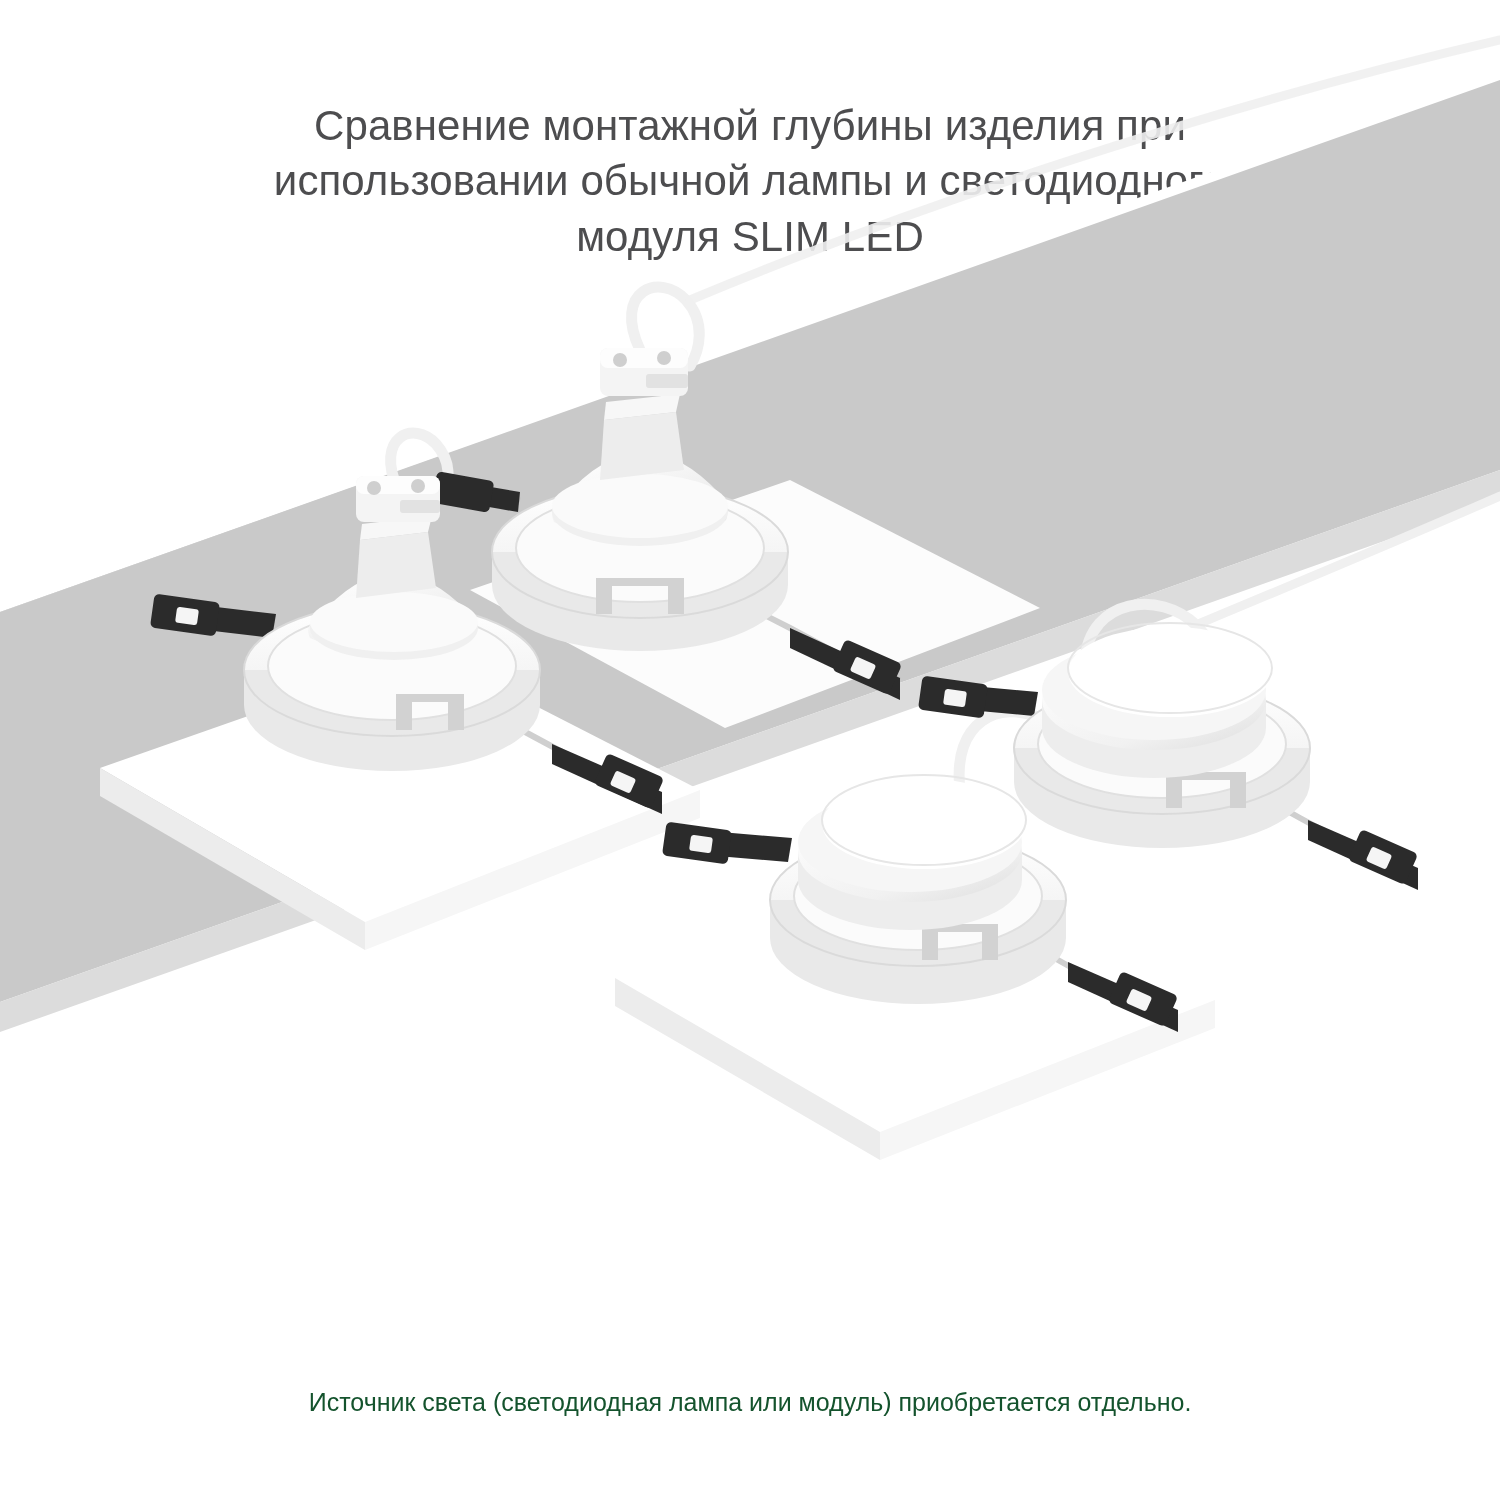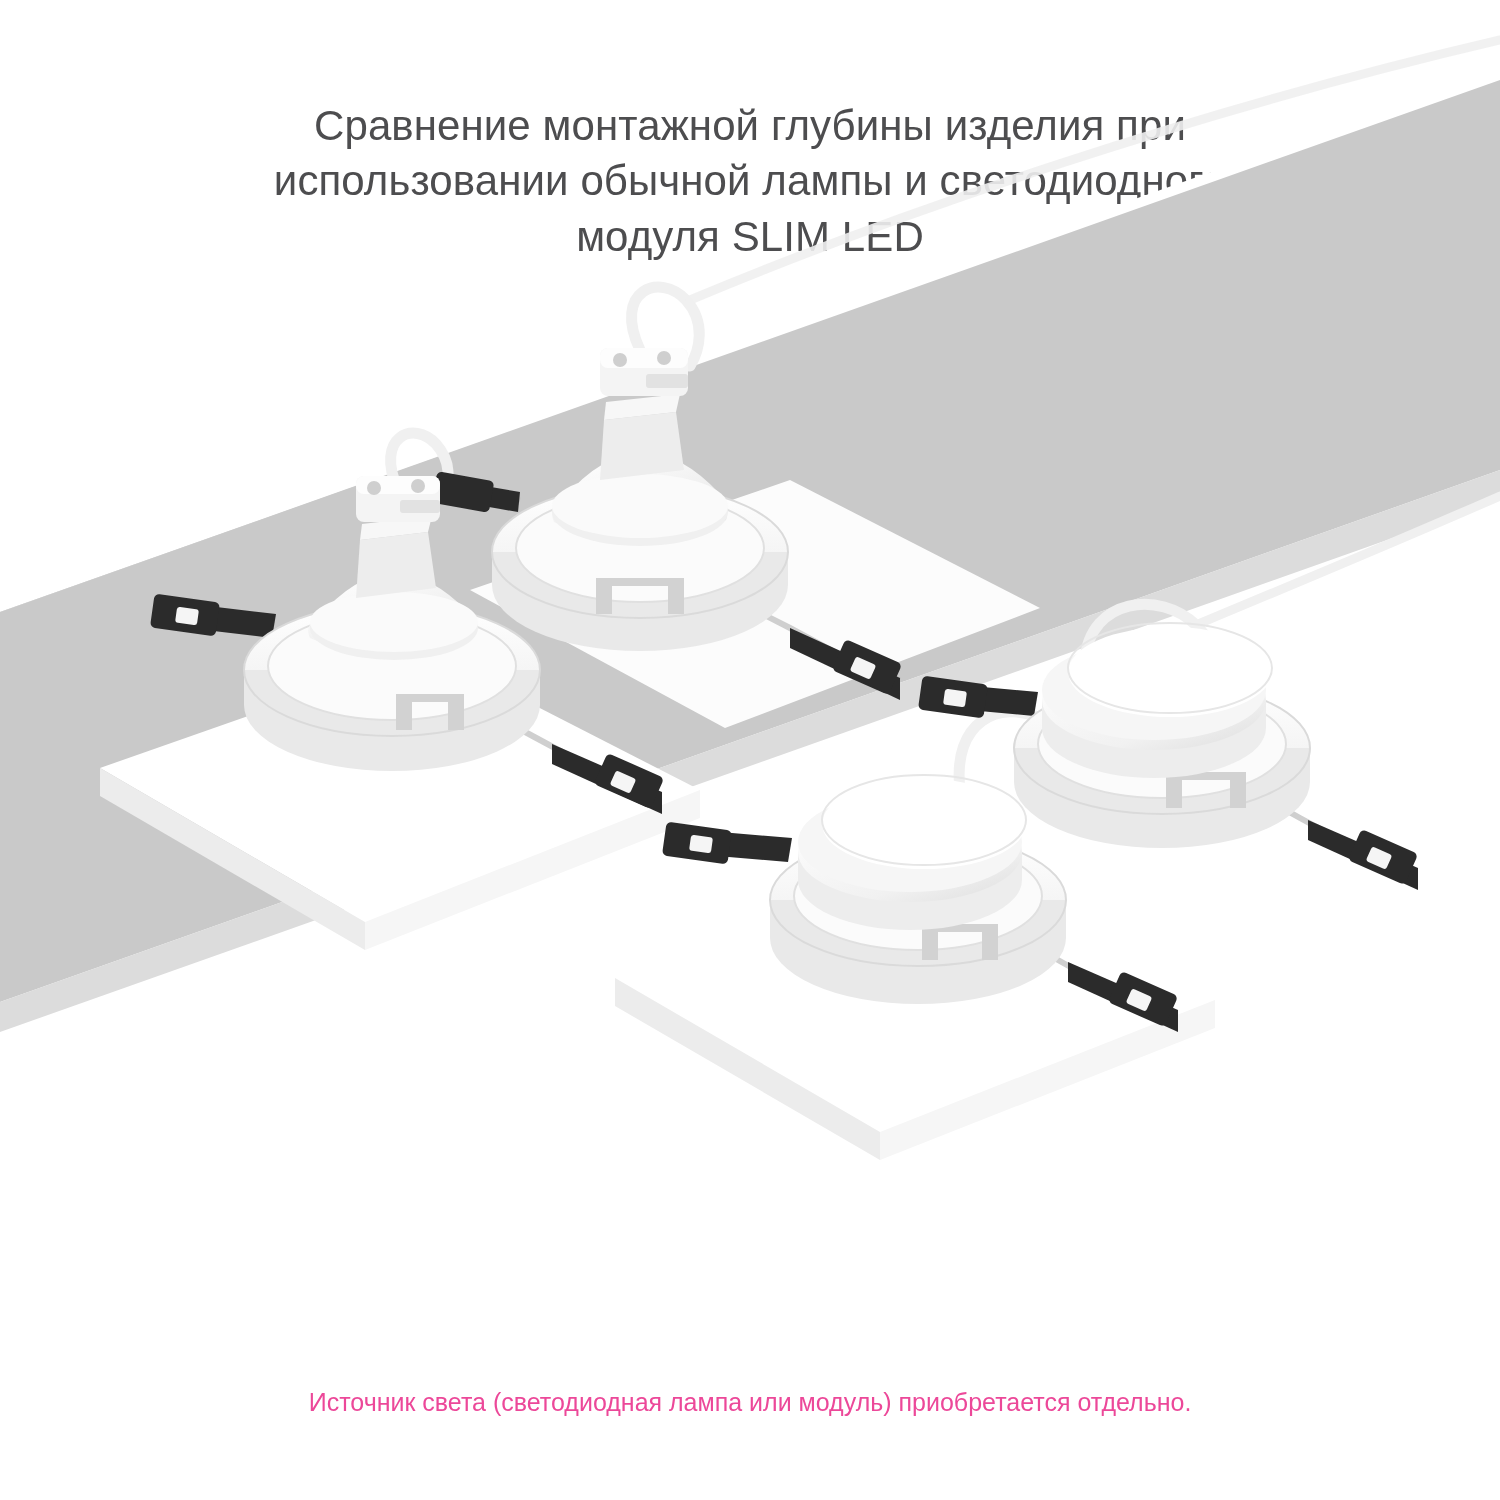--- a/index.html
+++ b/index.html
@@ -49,21 +49,21 @@
   }
 
   
   .footer {
     position: absolute;
     left: 0;
     top: 1388px;
     width: 1500px;
     text-align: center;
     font-size: 25px;
-    color: #ec4899;
+    color: #14532d;
   }
 
   
   .illus {
     position: absolute;
     left: 0;
     top: 0;
     width: 1500px;
     height: 1500px;
     pointer-events: none;

